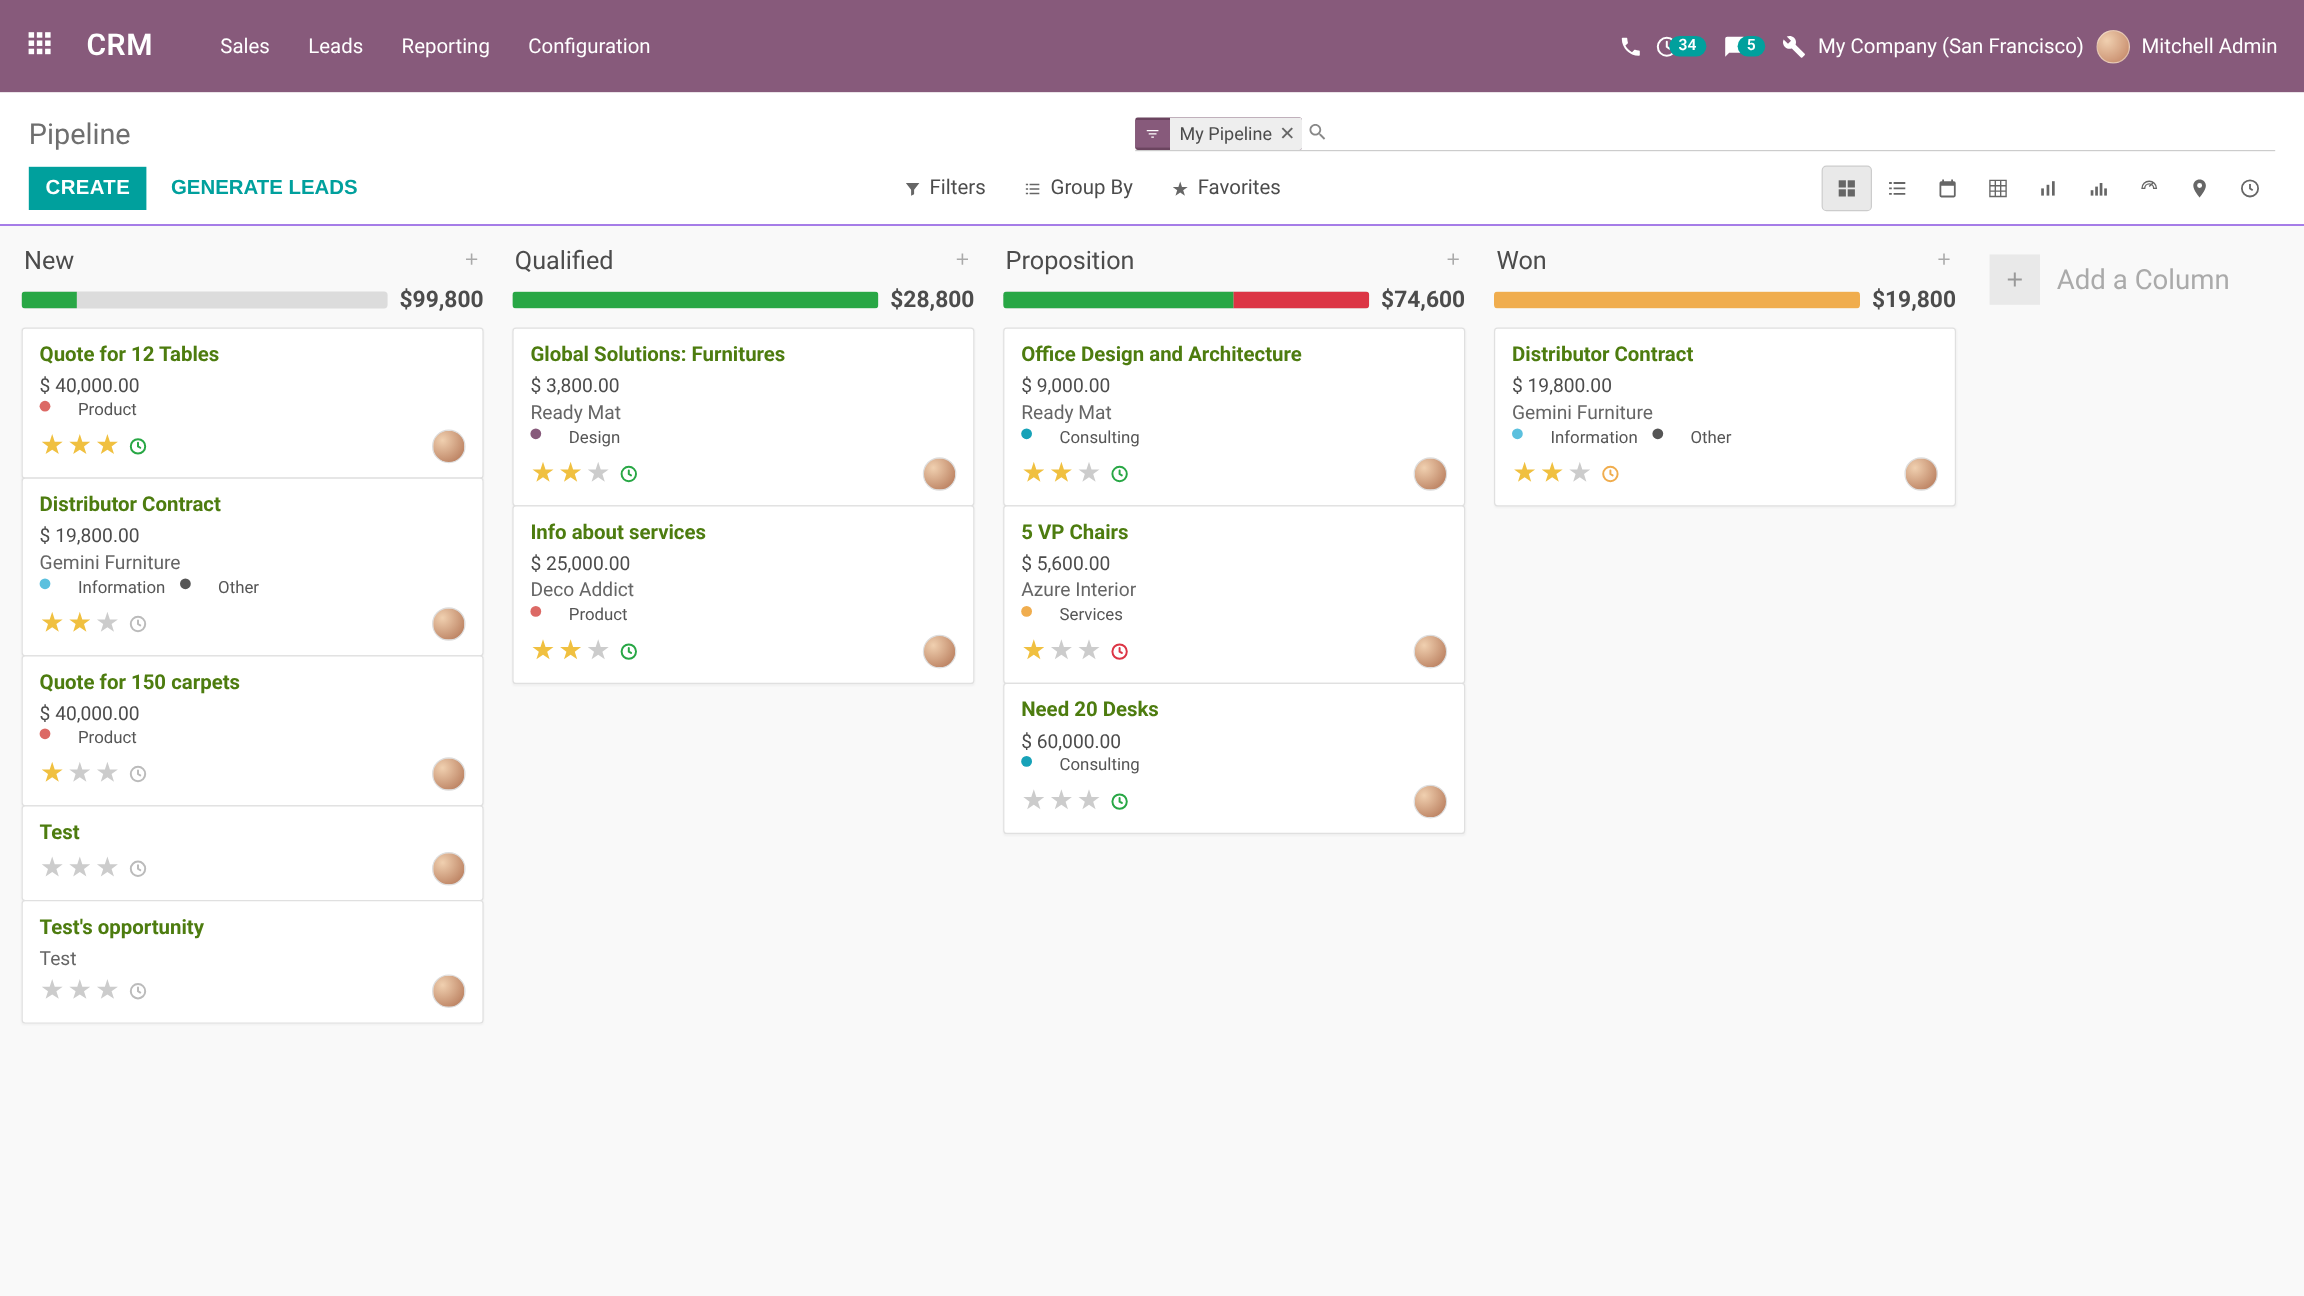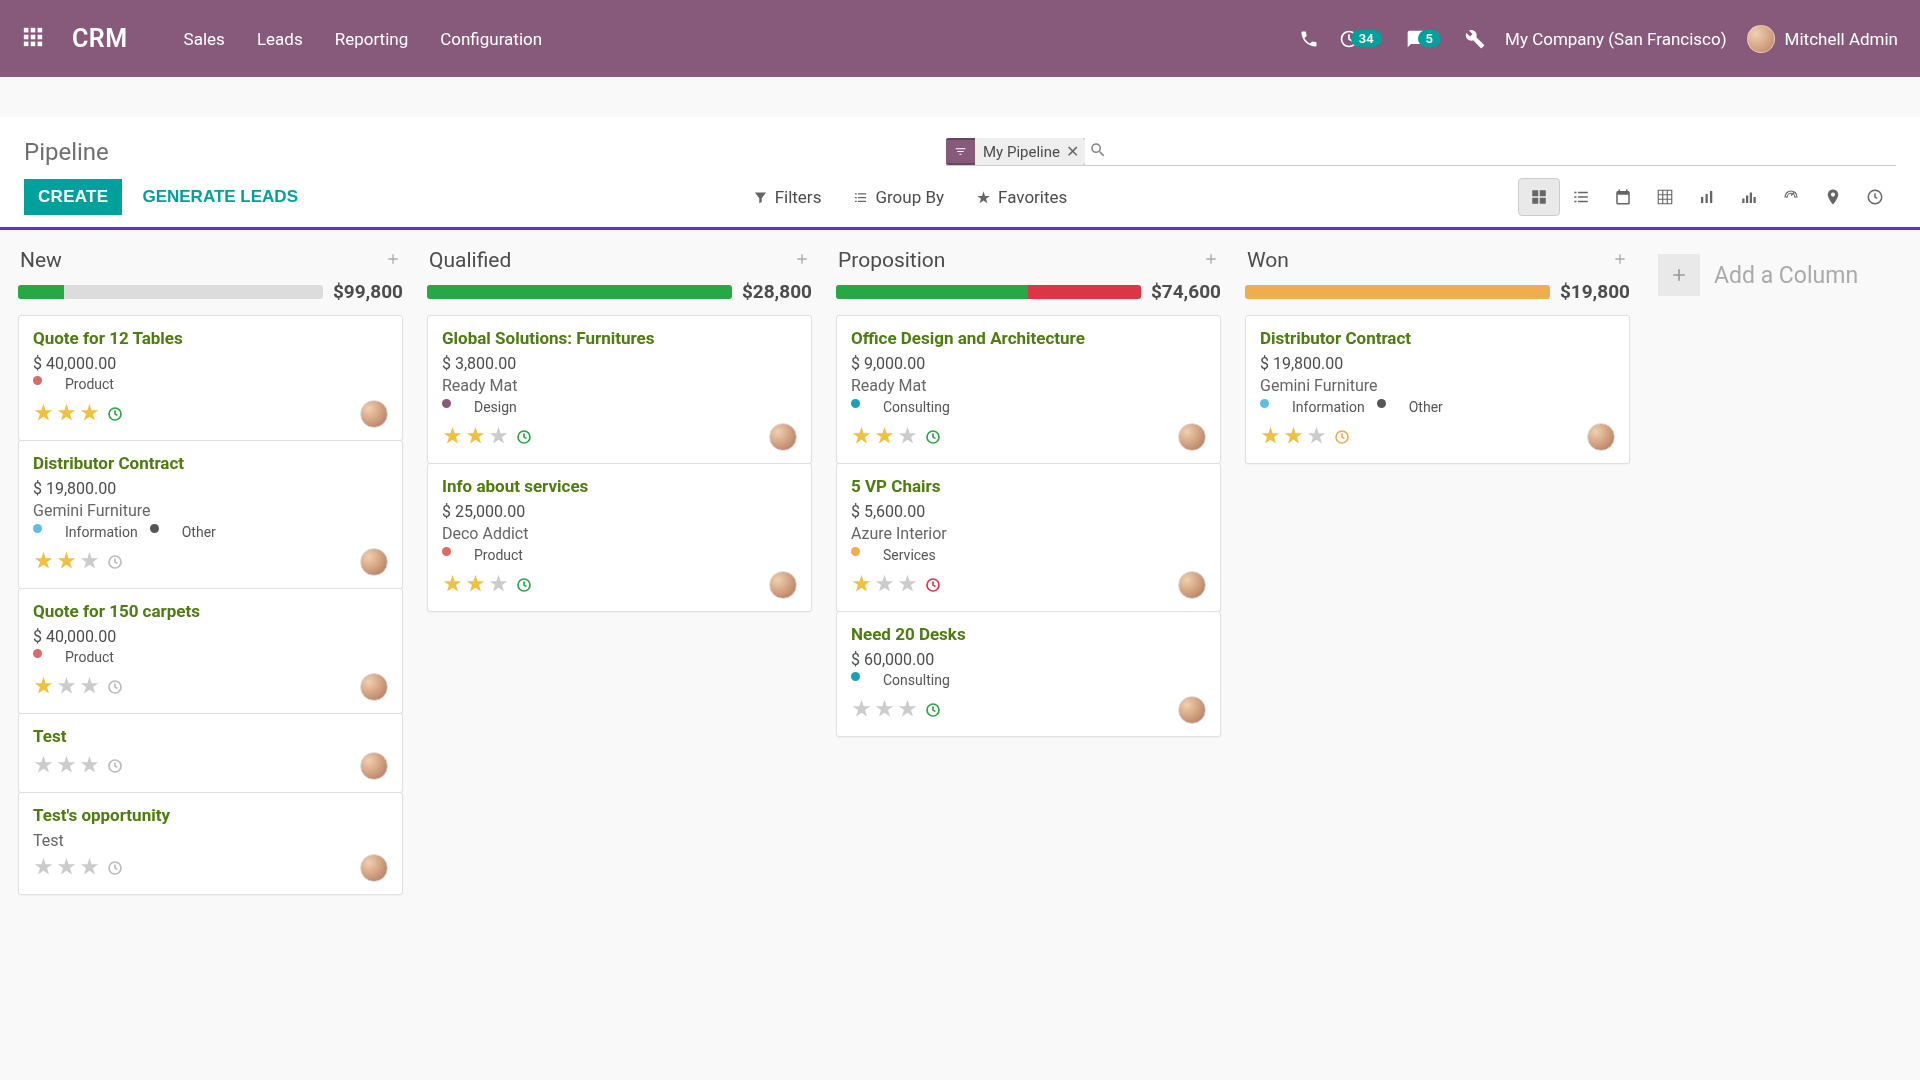--- a/index.html
+++ b/index.html
@@ -4,30 +4,30 @@
 <style>
 * { margin: 0; padding: 0; box-sizing: border-box; }
 body { font-family: -apple-system, BlinkMacSystemFont, "Segoe UI", Roboto, sans-serif; font-size: 14px; color: #4c4c4c; background: #f9f9f9; width: 1920px; height: 1080px; overflow: hidden; transform-origin: 0 0; }
 
 
 .topbar { background: #875A7B; color: #fff; display: flex; align-items: center; height: 77px; padding: 0 22px; gap: 28px; font-size: 17px; }
 .apps-icon svg { width: 22px; height: 22px; fill: #fff; }
 .brand { font-size: 25px; font-weight: 600; letter-spacing: 0.5px; }
 .navlinks { display: flex; gap: 32px; margin-left: 28px; }
 .navlink { cursor: pointer; }
-.top-right { margin-left: auto; display: flex; align-items: center; gap: 20px; justify-content: space-between; }
+.top-right { margin-left: auto; display: flex; align-items: center; gap: 10px; justify-content: space-between; }
 .top-icon { display: flex; align-items: center; position: relative; }
 .top-icon svg { width: 20px; height: 20px; fill: #fff; }
 .badge { background: #00A09D; color: #fff; font-size: 13px; font-weight: 600; border-radius: 12px; padding: 1px 8px; margin-left: -4px; position: relative; left: -4px; }
 .company { font-size: 17px; }
 .user { display: flex; align-items: center; gap: 10px; font-size: 17px; }
 .avatar-sm { width: 28px; height: 28px; border-radius: 50%; background: radial-gradient(circle at 30% 30%, #f0d0b0, #c08060); border: 1px solid rgba(255,255,255,0.4); }
 
 
-.controlpanel { background: #fff; border-bottom: 3px solid #6d28d9; padding: 12px 24px 0 24px; margin-top: 40px; }
+.controlpanel { background: #fff; border-bottom: 1px solid #6d28d9; padding: 12px 24px 0 24px; }
 .cp-row1 { display: flex; align-items: center; gap: 24px; min-height: 46px; }
 .breadcrumb { font-size: 24px; color: #6f6f6f; font-weight: 400; }
 .search-wrap { margin-left: auto; display: flex; align-items: center; flex: 0 0 950px; border-bottom: 1px solid #ccc; gap: 4px; padding-bottom: 0px; }
 .facet { background: #6b445f; display: flex; align-items: center; color: #fff; font-size: 14px; border-radius: 2px; overflow: hidden; }
 .facet-icon { background: #875A7B; padding: 5px 8px; display: flex; align-items: center; }
 .facet-icon svg { width: 13px; height: 13px; fill: #fff; }
 .facet-label { background: #eee; color: #4c4c4c; padding: 4px 6px 4px 8px; font-size: 15px; display: flex; align-items: center; gap: 6px; }
 .facet-remove { cursor: pointer; font-size: 16px; color: #666; }
 .search-input { flex: 1; border: none; outline: none; font-size: 16px; padding: 4px; background: transparent; }
 .search-btn svg { width: 18px; height: 18px; fill: #888; }

